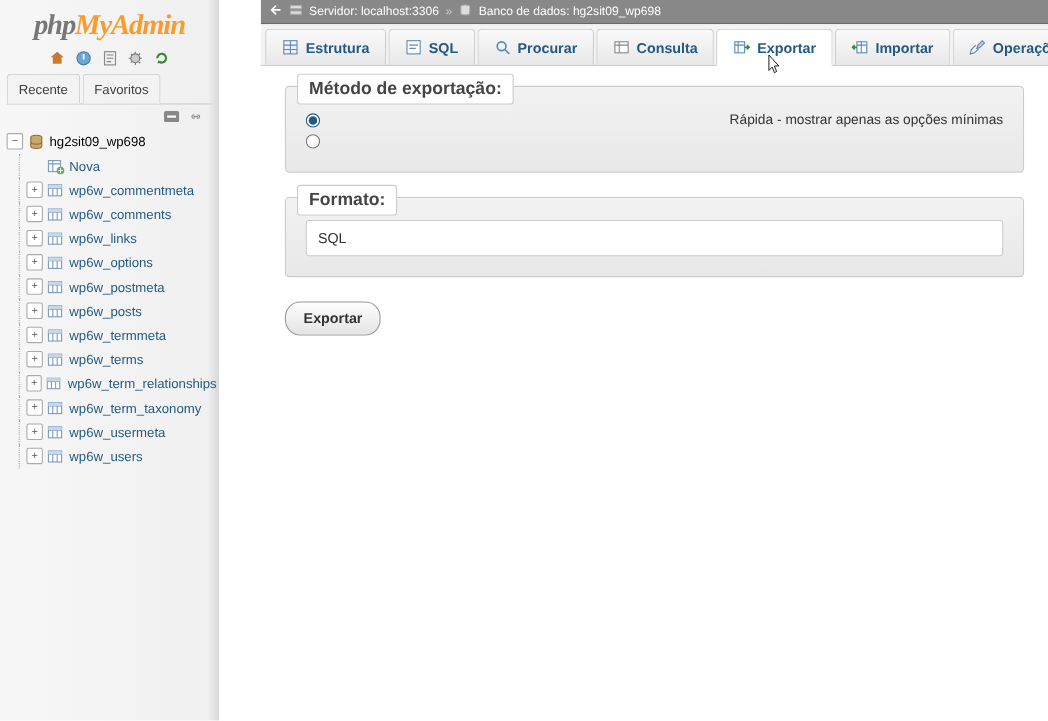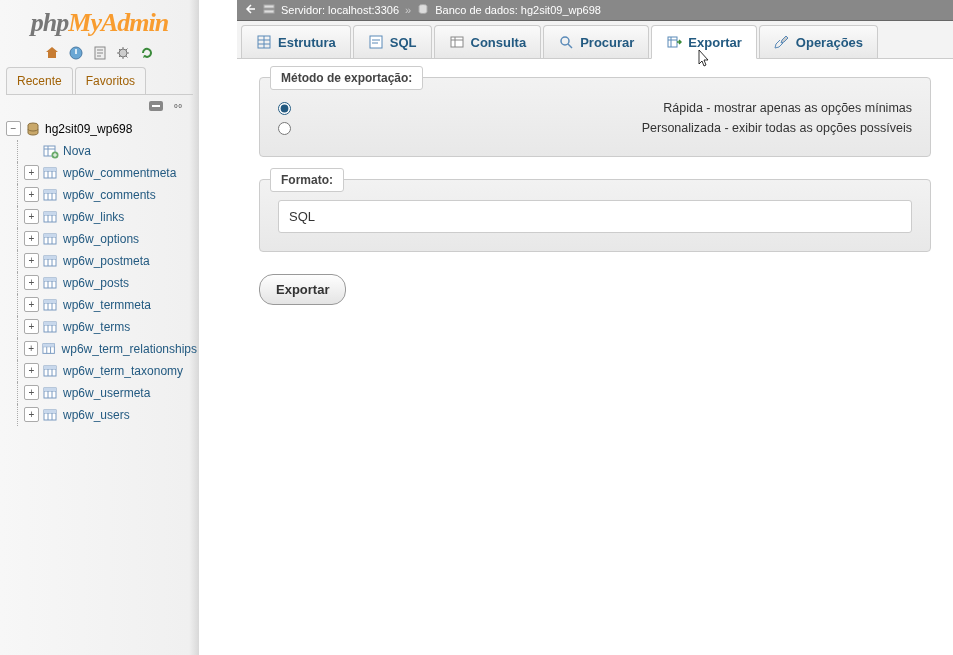--- a/index.html
+++ b/index.html
@@ -10,21 +10,21 @@
     .logo { text-align: center; padding: 8px 0 4px; }
     .logo-text { font-size: 26px; font-weight: bold; font-style: italic; font-family: Georgia, serif; letter-spacing: -1px; }
     .logo-php { color: #777; }
     .logo-my { color: #f89c2f; }
     .logo-admin { color: #f89c2f; }
     
     .top-icons { text-align: center; padding: 2px 0 6px; }
     .top-icons span { display: inline-block; width: 16px; height: 16px; margin: 0 2px; vertical-align: middle; }
     
     .nav-tabs-sidebar { display: flex; border-bottom: 1px solid #ccc; margin: 0 6px; }
-    .nav-tabs-sidebar .tab { padding: 6px 10px; font-size: 12px; color: #a16207; border: 1px solid #ccc; border-bottom: none; background: #f3f3f3; margin-right: 2px; border-radius: 4px 4px 0 0; cursor: pointer; }
+    .nav-tabs-sidebar .tab { padding: 6px 10px; font-size: 12px; color: #404040; border: 1px solid #ccc; border-bottom: none; background: #f3f3f3; margin-right: 2px; border-radius: 4px 4px 0 0; cursor: pointer; }
     
     .collapse-row { text-align: right; padding: 4px 14px 2px; }
     .collapse-row span { display: inline-block; margin-left: 4px; }
     
     .tree { padding: 2px 2px 0 6px; font-size: 12px; }
     .tree-node { display: flex; align-items: center; padding: 3px 0; white-space: nowrap; }
     .tree-node.root { padding-left: 0; }
     .tree-node.child { padding-left: 18px; position: relative; text-align: center; }
     .tree-node.child::before { content: ''; position: absolute; left: 11px; top: 0; bottom: 0; border-left: 1px dotted #aaa; }
     .tree-toggle { width: 15px; height: 15px; border: 1px solid #aaa; background: #fff; display: inline-flex; align-items: center; justify-content: center; font-size: 10px; line-height: 1; margin-right: 4px; cursor: pointer; color: #555; border-radius: 2px; }
@@ -43,21 +43,21 @@
     .top-tab { display: flex; align-items: center; gap: 6px; padding: 8px 14px; border: 1px solid #ccc; border-bottom: none; background: linear-gradient(#fafafa, #e8e8e8); margin-right: 2px; border-radius: 4px 4px 0 0; cursor: pointer; font-size: 13px; color: #235a81; font-weight: bold; position: relative; justify-content: space-between; }
     .top-tab.active { background: #fff; border-bottom: 1px solid #fff; margin-bottom: -1px; }
     .top-tab .tab-icon { width: 16px; height: 16px; }
     
     .cursor-overlay { position: absolute; top: 48px; left: 693px; pointer-events: none; z-index: 100; }
     
     .content { padding: 18px 22px; }
     .page-title { font-size: 24px; font-weight: normal; color: #555; margin-bottom: 24px; font-family: Georgia, serif; white-space: nowrap; }
     
     .fieldset { border: 1px solid #ccc; border-radius: 4px; padding: 20px 18px 18px; margin-bottom: 22px; position: relative; background: linear-gradient(#f2f2f2, #e8e8e8); }
-    .fieldset .legend { position: absolute; top: -12px; left: 10px; background: #fff; border: 1px solid #ccc; border-radius: 3px; padding: 4px 10px; font-size: 12px; font-weight: bold; color: #444; }
+    .fieldset .legend { position: absolute; top: -12px; left: 10px; background: #fff; border: 1px solid #ccc; border-radius: 3px; padding: 4px 10px; font-size: 16px; font-weight: bold; color: #444; }
     
     .radio-row { display: flex; align-items: center; gap: 8px; padding: 3px 0; font-size: 12.5px; color: #333; justify-content: space-between; }
     .radio-row input { margin: 0; accent-color: #235a81; }
     
     .select-box { background: #fff; border: 1px solid #ccc; border-radius: 3px; padding: 8px 10px; font-size: 13px; color: #333; }
     
     .export-btn { padding: 7px 16px; border: 1px solid #999; border-radius: 14px; background: linear-gradient(#fefefe, #e4e4e4); font-size: 13px; color: #333; cursor: pointer; font-weight: bold; }
   </style>
 </head>
 <body>
@@ -266,60 +266,67 @@
     </div>
     <div class="top-tab">
       <span class="tab-icon"><svg viewBox="0 0 16 16">
             <rect x="2" y="2" width="12" height="12" fill="#fff" stroke="#5a8ab8"></rect>
             <path d="M4 6h8M4 9h6" stroke="#5a8ab8"></path>
           </svg></span>
       <span>SQL</span>
     </div>
     <div class="top-tab">
       <span class="tab-icon"><svg viewBox="0 0 16 16">
+            <circle cx="7" cy="7" r="4" fill="none" stroke="#5a8ab8" stroke-width="1.5"></circle>
+            <path d="M10 10l4 4" stroke="#5a8ab8" stroke-width="1.5"></path>
+          </svg></span>
+      <span>Procurar</span>
+    </div>
+    <div class="top-tab">
+      <span class="tab-icon"><svg viewBox="0 0 16 16">
             <rect x="2" y="3" width="12" height="10" fill="#fff" stroke="#888"></rect>
             <path d="M2 6h12M6 3v10" stroke="#888"></path>
           </svg></span>
       <span>Consulta</span>
-    </div>
-    <div class="top-tab">
-      <span class="tab-icon"><svg viewBox="0 0 16 16">
-            <circle cx="7" cy="7" r="4" fill="none" stroke="#5a8ab8" stroke-width="1.5"></circle>
-            <path d="M10 10l4 4" stroke="#5a8ab8" stroke-width="1.5"></path>
-          </svg></span>
-      <span>Procurar</span>
     </div>
     <div class="top-tab active">
       <span class="tab-icon"><svg viewBox="0 0 16 16">
             <rect x="2" y="3" width="9" height="10" fill="#fff" stroke="#5a8ab8"></rect>
             <path d="M2 6h9M5 3v10" stroke="#5a8ab8"></path>
             <path d="M11 8h4M13 6l2 2-2 2" stroke="#3a8a3a" fill="none" stroke-width="1.5"></path>
           </svg></span>
       <span>Exportar</span>
+    </div>
+    <div class="top-tab">
+      <span class="tab-icon"><svg viewBox="0 0 16 16">
+            <rect x="5" y="3" width="9" height="10" fill="#fff" stroke="#5a8ab8"></rect>
+            <path d="M5 6h9M9 3v10" stroke="#5a8ab8"></path>
+            <path d="M1 8h4M3 6L1 8l2 2" stroke="#3a8a3a" fill="none" stroke-width="1.5"></path>
+          </svg></span>
+      <span>Importar</span>
     </div>
     <div class="top-tab">
       <span class="tab-icon"><svg viewBox="0 0 16 16">
             <path d="M14 4l-2-2-4 4-1 3 3-1 4-4z" fill="#ccc" stroke="#5a8ab8"></path>
             <path d="M6 6L2 10l-1 4 4-1 4-4" fill="none" stroke="#5a8ab8"></path>
           </svg></span>
       <span>Operações</span>
     </div>
   </div>
 
   <div class="content">
     
     <div class="fieldset">
       <div class="legend">Método de exportação:</div>
       <label class="radio-row">
         <input type="radio" name="method" checked="" style="">
         <span>Rápida - mostrar apenas as opções mínimas</span>
       </label>
       <label class="radio-row">
         <input type="radio" name="method" style="">
-        <span>Personalizada - exibir todas as opções possíveis</span>
       </label>
     </div>
     
     <div class="fieldset">
       <div class="legend">Formato:</div>
       <div class="select-box">SQL</div>
     </div>
     
     <button class="export-btn">Exportar</button>
   </div>

